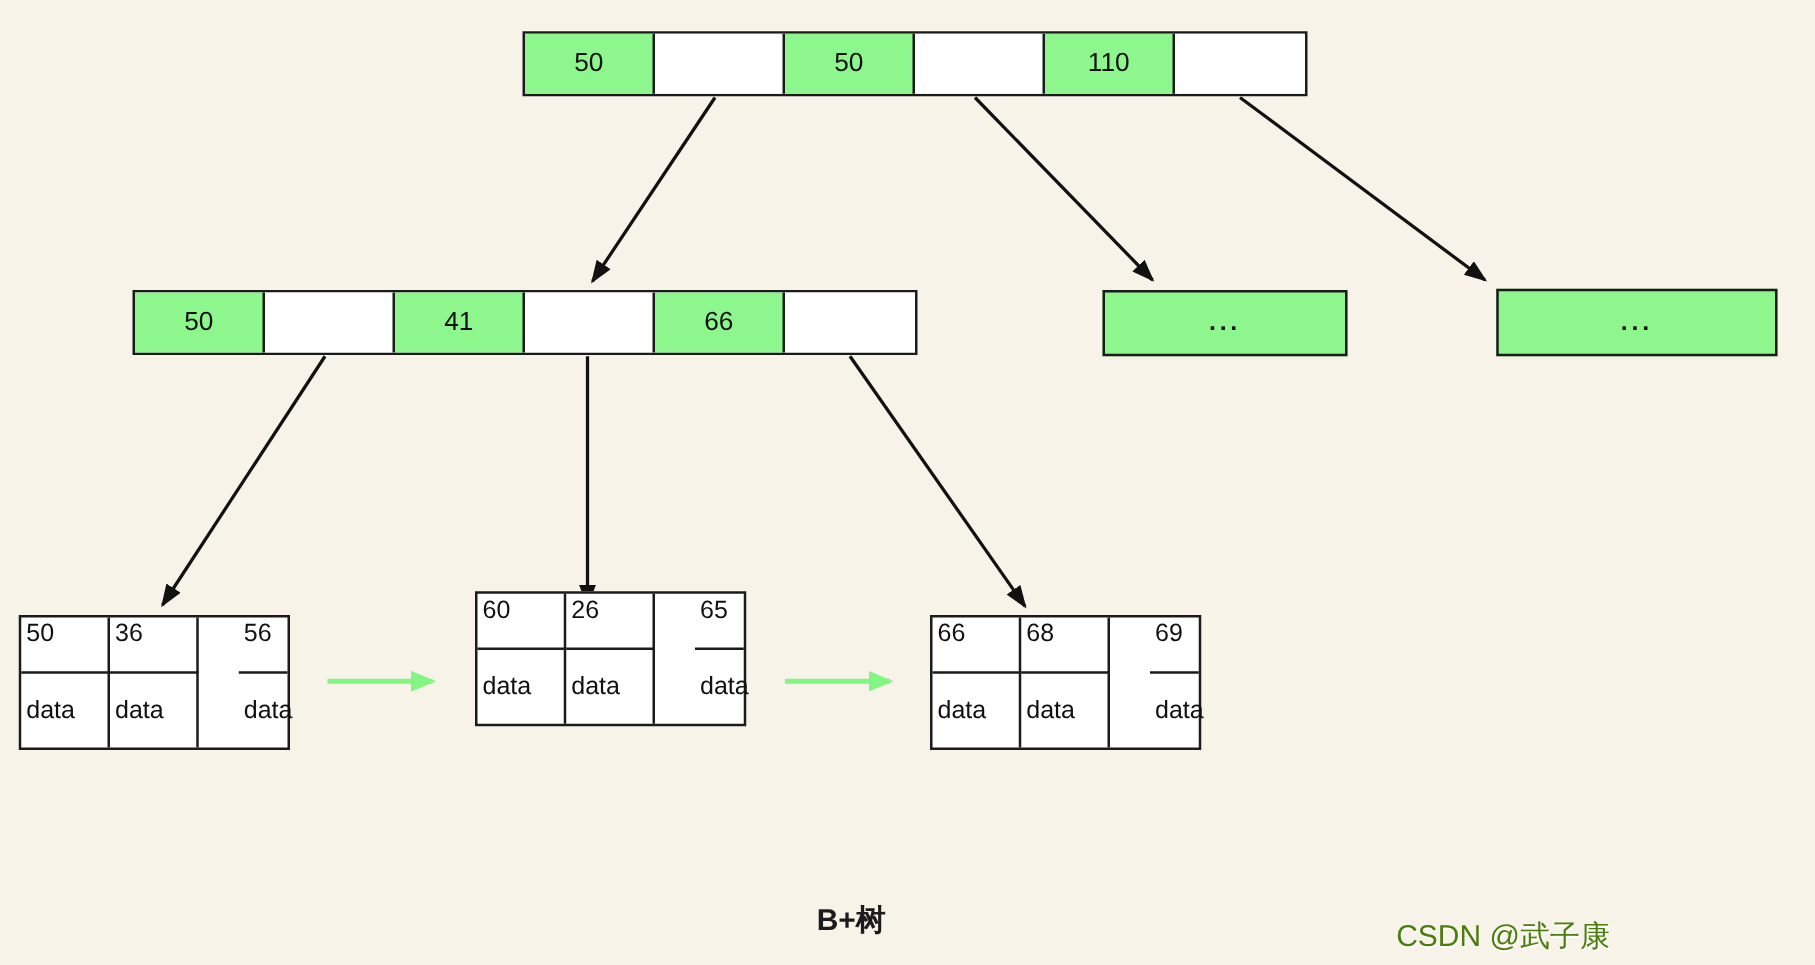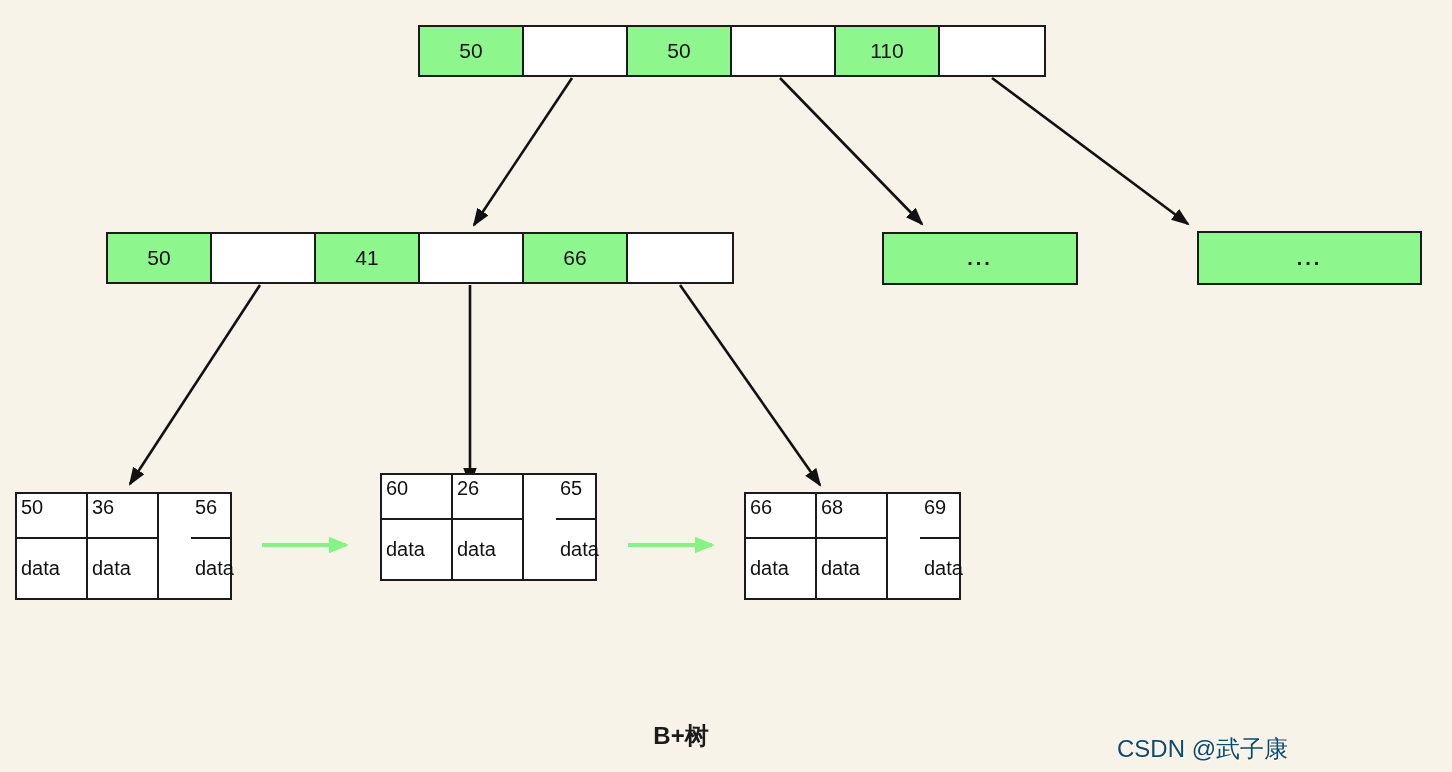--- a/index.html
+++ b/index.html
@@ -98,21 +98,21 @@
     text-align: center;
     font-size: 24px;
     font-weight: bold;
     color: #1b1b1b;
   }
   .watermark {
     position: absolute;
     right: 8px;
     top: 733px;
     font-size: 24px;
-    color: #0c4a6e;
+    color: #4d7c0f;
     text-shadow: 1px 1px 0 #ffffff;
   }
 </style>
 </head>
 <body>
 
 <div class="canvas">
 
   <svg class="arrow-layer" viewBox="0 0 1452 772">
     <defs>

